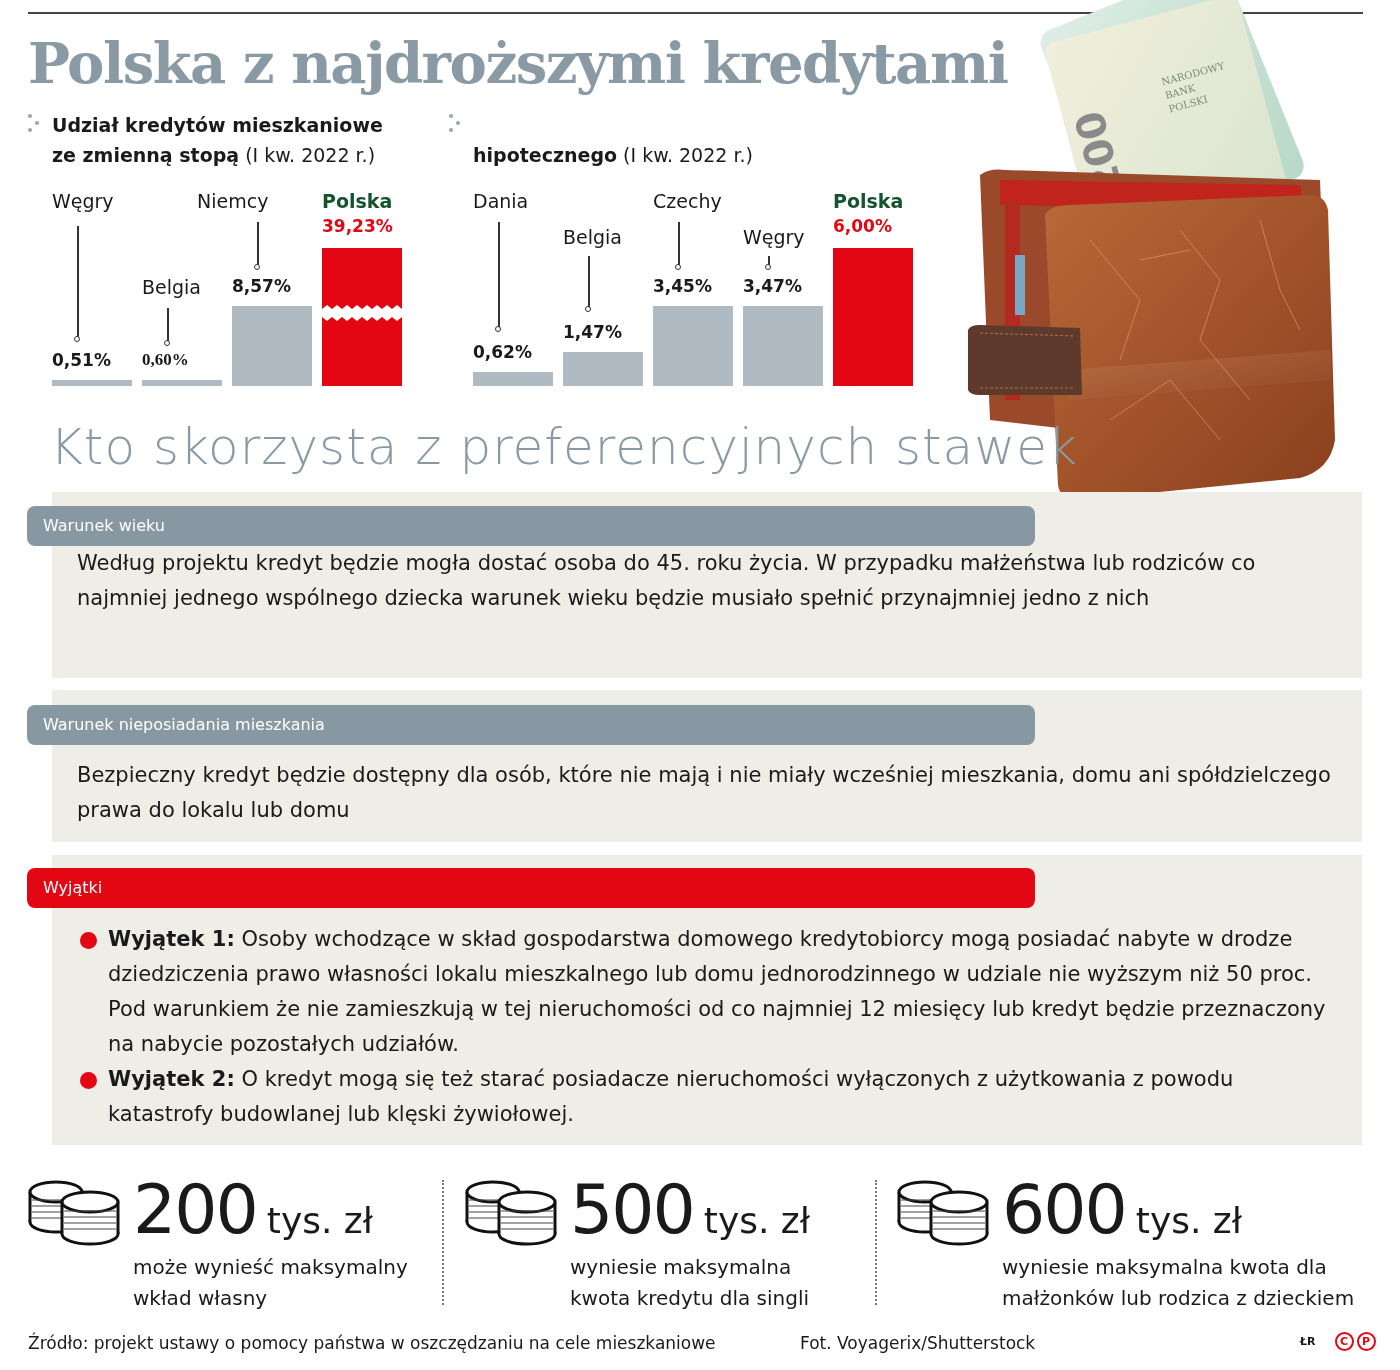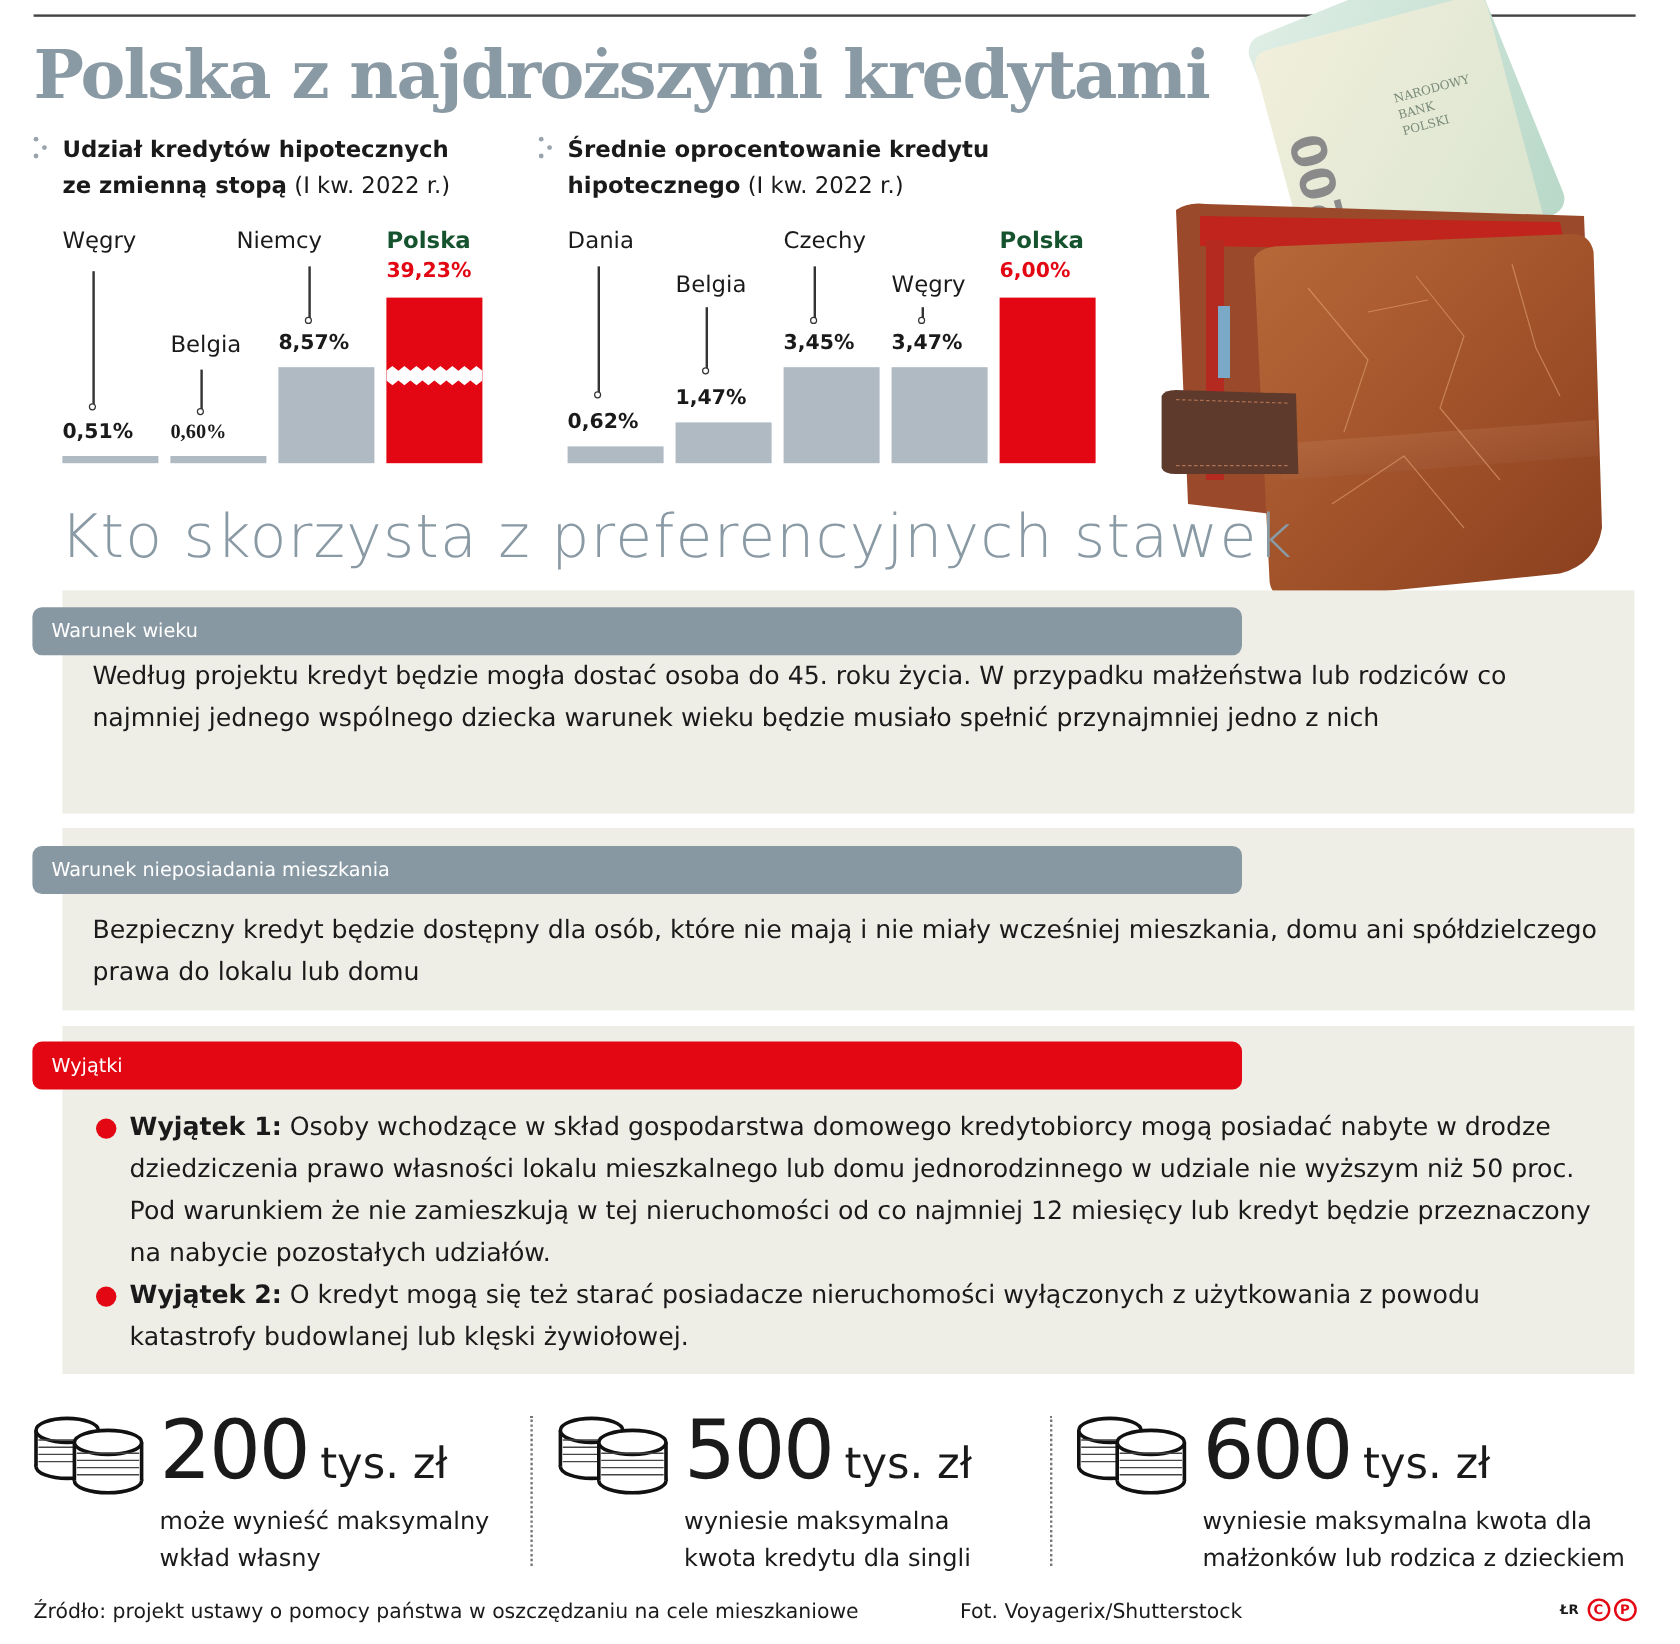--- a/index.html
+++ b/index.html
@@ -56,47 +56,47 @@
 
   .stat { position: absolute; top: 1170px; }
   .coins { position: absolute; left: 0; top: 8px; width: 95px; height: 70px; }
   .stat-num { position: absolute; left: 105px; top: 0; font-weight: normal; font-size: 68px; letter-spacing: -2px; line-height: 80px; white-space: nowrap; }
   .stat-unit { font-size: 36px; letter-spacing: 0; margin-left: 10px; }
   .stat-desc { position: absolute; left: 105px; top: 82px; font-size: 20px; line-height: 31px; width: 300px; color: #1a1a1a; }
   .vdots { position: absolute; top: 1180px; width: 0; height: 125px; border-left: 2px dotted #777; }
 
   .footer { position: absolute; top: 1333px; font-size: 17px; color: #1a1a1a; white-space: nowrap; }
   .credit-logo { position: absolute; left: 1300px; top: 1332px; display: flex; align-items: center; gap: 3px; }
-  .credit-logo .initials { font-size: 11px; font-weight: bold; margin-right: 4px; }
+  .credit-logo .initials { font-size: 11px; font-weight: bold; margin-right: 16px; }
   .credit-logo .ring { width: 19px; height: 19px; border: 2.5px solid #e30613; border-radius: 50%; color: #e30613; font-size: 11px; font-weight: bold; display: flex; align-items: center; justify-content: center; }
 </style>
 </head>
 <body>
 
 <div class="top-rule"></div>
 
 <h1 class="main-title">Polska z najdroższymi kredytami</h1>
 
 <div class="subtitle" style="left:52px; top:110px;">
   <span class="dots">
       <i style="left:0;top:0"></i>
       <i style="left:7px;top:7px"></i>
       <i style="left:0;top:14px"></i>
     </span>
-  <span class="b">Udział kredytów hipotecznych</span><br>
+  <span class="b">Udział kredytów mieszkaniowe</span><br>
   <span class="b">ze zmienną stopą</span><span> (I kw. 2022 r.)</span>
 </div>
 
 <div class="subtitle" style="left:473px; top:110px;">
   <span class="dots">
       <i style="left:0;top:0"></i>
       <i style="left:7px;top:7px"></i>
       <i style="left:0;top:14px"></i>
     </span>
-  <span class="b">Średnie oprocentowanie kredytu</span><br>
+  <br>
   <span class="b">hipotecznego</span><span> (I kw. 2022 r.)</span>
 </div>
 
 <div class="chart" style="left:52px; width:360px;">
 
   <div class="bar-col" style="left:0; height:196px;">
     <div class="bar" style="height:6px;"></div>
     <div class="val" style="top:160px;">0,51%</div>
     <div class="leader" style="left:25px; top:36px; height:112px;"></div>
     <div class="leader-dot" style="left:22px; top:146px;"></div>

